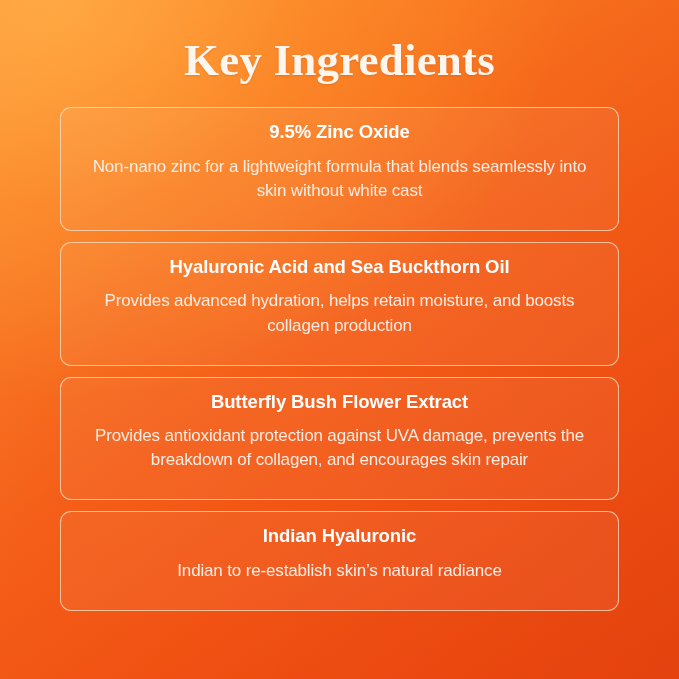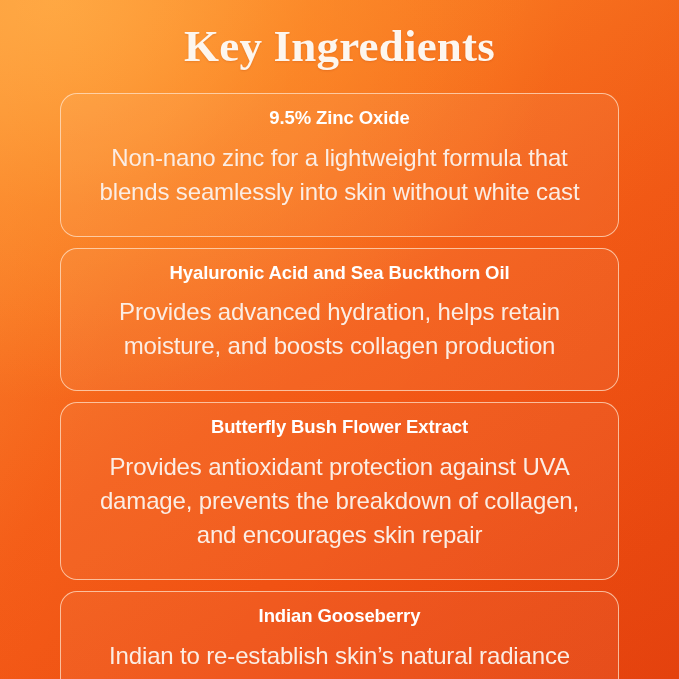--- a/index.html
+++ b/index.html
@@ -48,56 +48,56 @@
 
   .poster-title {
     font-family: "Liberation Serif", "DejaVu Serif", serif;
     font-weight: 700;
     font-size: 45px;
     line-height: 1;
     letter-spacing: 0.2px;
     color: #FDF6EE;
     text-align: center;
     margin: 0;
-    padding-top: 24px;
+    padding-top: 38px;
     padding-bottom: 0;
     text-shadow: 0 1px 2px rgba(150,40,0,0.18);
   }
 
   .cards {
     margin-top: 24px;
     display: flex;
     flex-direction: column;
     gap: 11px;
   }
 
   .card {
     box-sizing: border-box;
     border: 1px solid rgba(255, 228, 205, 0.72);
-    border-radius: 17px;
+    border-radius: 11px;
     background: rgba(255, 255, 255, 0.055);
     padding: 13px 18px 16px 18px;
     text-align: center;
   }
 
   .card-title {
     margin: 0 0 7px 0;
     font-family: "Liberation Sans", sans-serif;
     font-weight: 700;
     font-size: 18.5px;
     line-height: 1.22;
     color: #FFFFFF;
     letter-spacing: -0.1px;
   }
 
   .card-body {
     margin: 11px;
     font-family: "Liberation Sans", sans-serif;
     font-weight: 400;
-    font-size: 24px;
+    font-size: 17px;
     line-height: 1.42;
     color: #FBEDE4;
     letter-spacing: -0.15px;
   }
 </style>
 </head>
 <body>
 
 <div id="poster">
   <div class="inner">
@@ -115,19 +115,19 @@
         <div class="card-title">Hyaluronic Acid and Sea Buckthorn Oil</div>
         <div class="card-body">Provides advanced hydration, helps retain moisture, and boosts collagen production</div>
       </div>
 
       <div class="card">
         <div class="card-title">Butterfly Bush Flower Extract</div>
         <div class="card-body">Provides antioxidant protection against UVA damage, prevents the breakdown of collagen, and encourages skin repair</div>
       </div>
 
       <div class="card">
-        <div class="card-title">Indian Gooseberry</div>
+        <div class="card-title">Indian Hyaluronic</div>
         <div class="card-body">Indian to re-establish skin’s natural radiance</div>
       </div>
 
     </div>
   </div>
 </div>
 
 </body></html>

